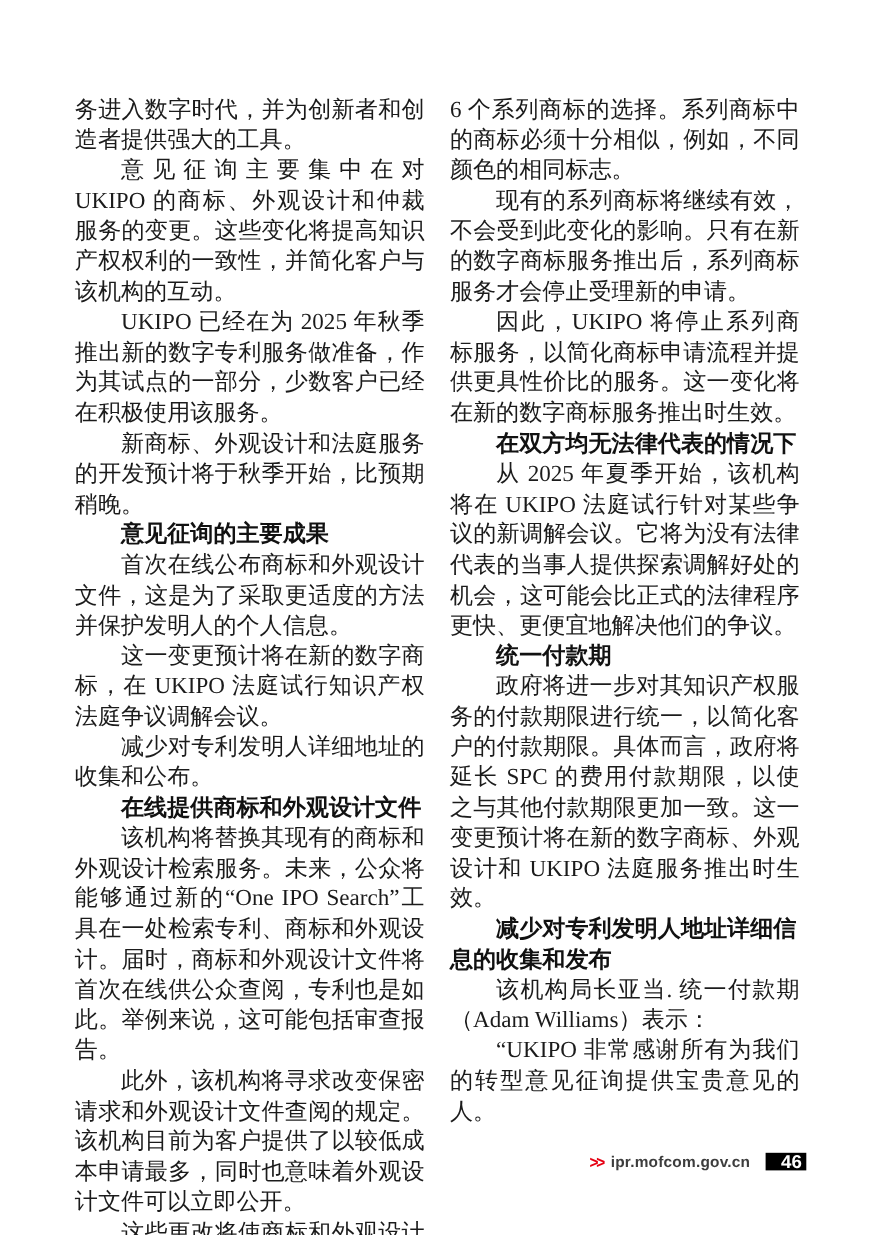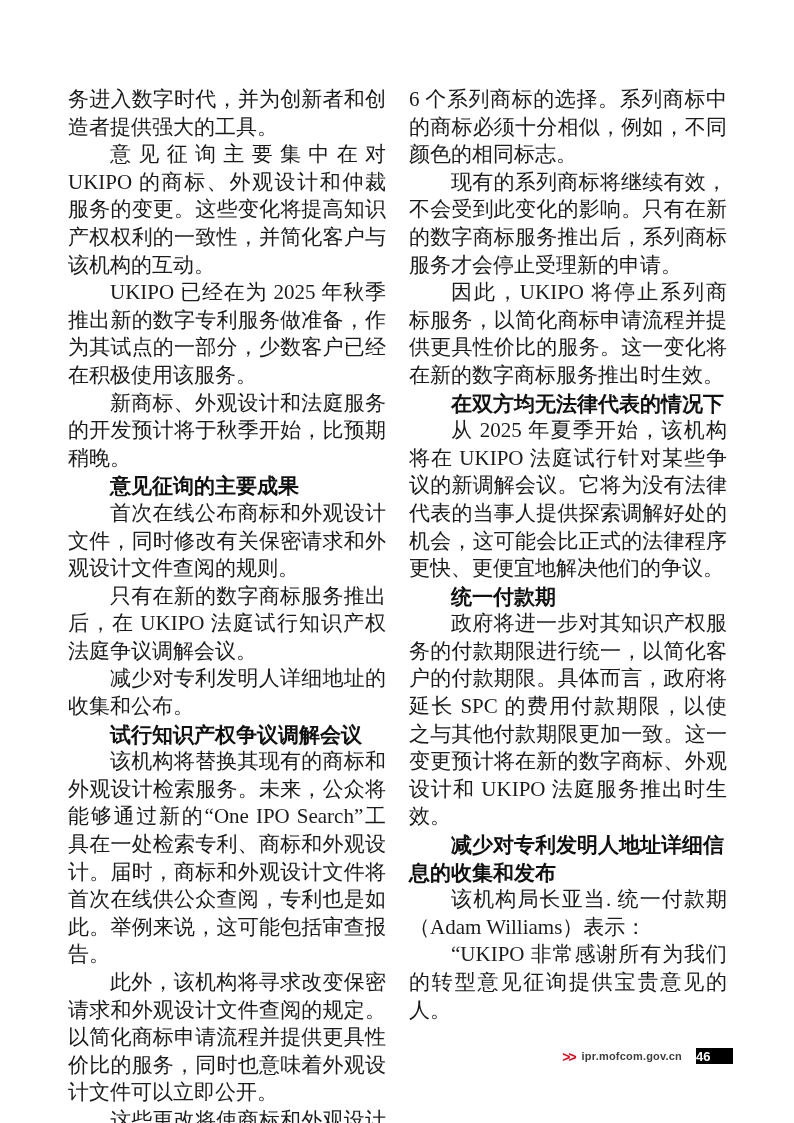--- a/index.html
+++ b/index.html
@@ -62,57 +62,57 @@
   .chev {
     font-weight: bold;
     font-size: 14px;
     letter-spacing: -2px;
     margin-right: 7px;
     line-height: 1;
     transform: scaleY(1.1);
   }
   .url {
     font-weight: bold;
-    font-size: 11px;
+    font-size: 14px;
     color: #3d3d3d;
     letter-spacing: 0.2px;
     text-decoration: none;
   }
   .pagebox {
     margin-left: 14px;
     width: 37px;
     height: 16px;
     display: flex;
     align-items: center;
-    justify-content: flex-start;
+    justify-content: flex-end;
     padding-right: 4px;
     box-sizing: border-box;
-    font-size: 13px;
+    font-size: 17px;
     font-weight: bold;
     line-height: 1;
   }
 </style>
 </head>
 <body>
 
 <div class="page">
 
   <div class="columns">
     <div class="col" id="col-left">
         <p class="">务进入数字时代，并为创新者和创造者提供强大的工具。</p>
         <p class="indent">意见征询主要集中在对 UKIPO 的商标、外观设计和仲裁服务的变更。这些变化将提高知识产权权利的一致性，并简化客户与该机构的互动。</p>
         <p class="indent">UKIPO 已经在为 2025 年秋季推出新的数字专利服务做准备，作为其试点的一部分，少数客户已经在积极使用该服务。</p>
         <p class="indent">新商标、外观设计和法庭服务的开发预计将于秋季开始，比预期稍晚。</p>
         <h3 class="indent">意见征询的主要成果</h3>
-        <p class="indent">首次在线公布商标和外观设计文件，同时修改有关保密请求和外观设计文件查阅的规则。</p>
-        <p class="indent">只有在新的数字商标服务推出后，在 UKIPO 法庭试行知识产权法庭争议调解会议。</p>
+        <p class="indent">首次在线公布商标和外观设计文件，这是为了采取更适度的方法并保护发明人的个人信息。</p>
+        <p class="indent">这一变更预计将在新的数字商标，在 UKIPO 法庭试行知识产权法庭争议调解会议。</p>
         <p class="indent">减少对专利发明人详细地址的收集和公布。</p>
-        <h3 class="indent">试行知识产权争议调解会议</h3>
+        <h3 class="indent">在线提供商标和外观设计文件</h3>
         <p class="indent">该机构将替换其现有的商标和外观设计检索服务。未来，公众将能够通过新的“One IPO Search”工具在一处检索专利、商标和外观设计。届时，商标和外观设计文件将首次在线供公众查阅，专利也是如此。举例来说，这可能包括审查报告。</p>
-        <p class="indent">此外，该机构将寻求改变保密请求和外观设计文件查阅的规定。以简化商标申请流程并提供更具性价比的服务，同时也意味着外观设计文件可以立即公开。</p>
+        <p class="indent">此外，该机构将寻求改变保密请求和外观设计文件查阅的规定。该机构目前为客户提供了以较低成本申请最多，同时也意味着外观设计文件可以立即公开。</p>
         <p class="indent">这些更改将使商标和外观设计文件更快、更容易访问，同时允许客户根据需要要求对其信息保密。</p>
         <p class="indent">该机构目前为客户提供了以较低成本申请最多</p>
       </div>
     <div class="col" id="col-right">
         <p class="">6 个系列商标的选择。系列商标中的商标必须十分相似，例如，不同颜色的相同标志。</p>
         <p class="indent">现有的系列商标将继续有效，不会受到此变化的影响。只有在新的数字商标服务推出后，系列商标服务才会停止受理新的申请。</p>
         <p class="indent">因此，UKIPO 将停止系列商标服务，以简化商标申请流程并提供更具性价比的服务。这一变化将在新的数字商标服务推出时生效。</p>
         <h3 class="indent">在双方均无法律代表的情况下</h3>
         <p class="indent">从 2025 年夏季开始，该机构将在 UKIPO 法庭试行针对某些争议的新调解会议。它将为没有法律代表的当事人提供探索调解好处的机会，这可能会比正式的法律程序更快、更便宜地解决他们的争议。</p>
         <h3 class="indent">统一付款期</h3>

